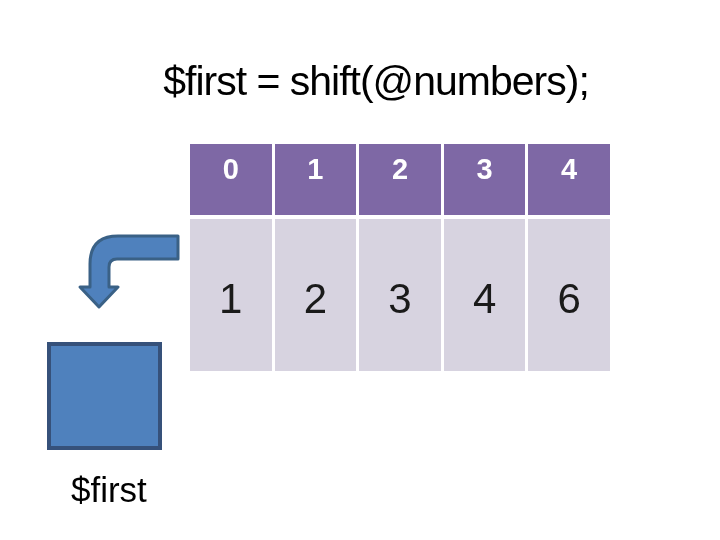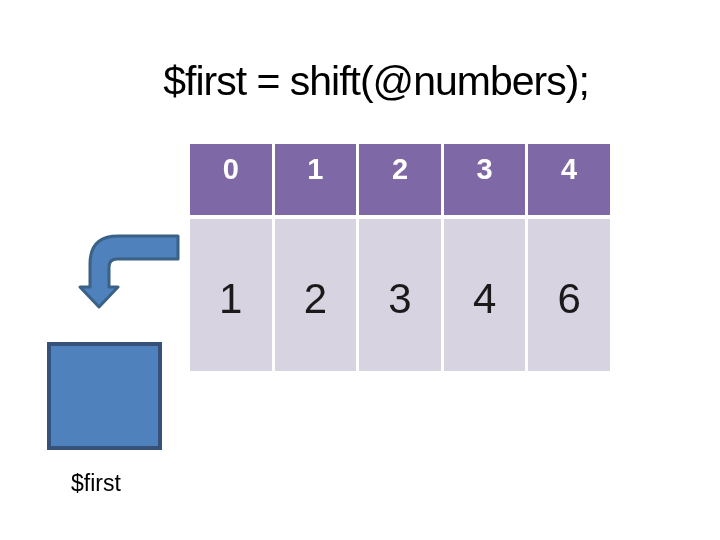--- a/index.html
+++ b/index.html
@@ -79,21 +79,21 @@
     top: 342px;
     width: 107px;
     height: 100px;
     background: var(--shape-fill, #4F81BD);
     border: 4px solid var(--square-border, #36517A);
   }
   .first-label {
     position: absolute;
     left: 71px;
     top: 470px;
-    font-size: 23px;
+    font-size: 35px;
     color: #000000;
     white-space: nowrap;
   }
 </style>
 </head>
 <body>
 
 <div class="slide">
 
   <h1 class="title">$first = shift(@numbers);</h1>

